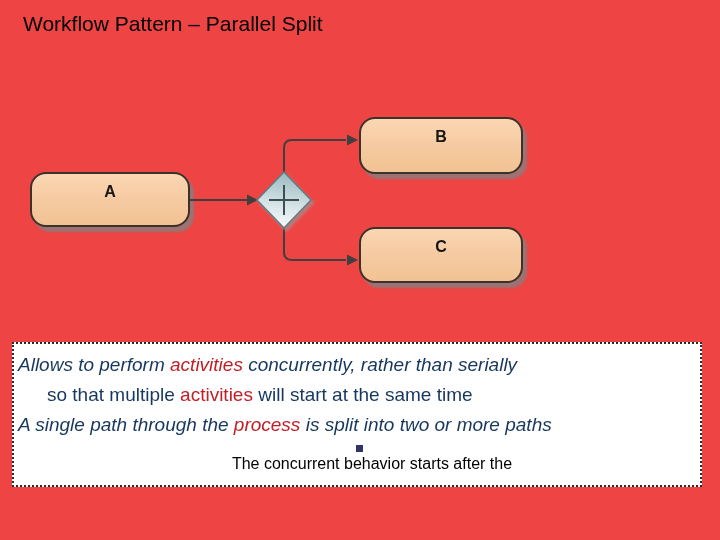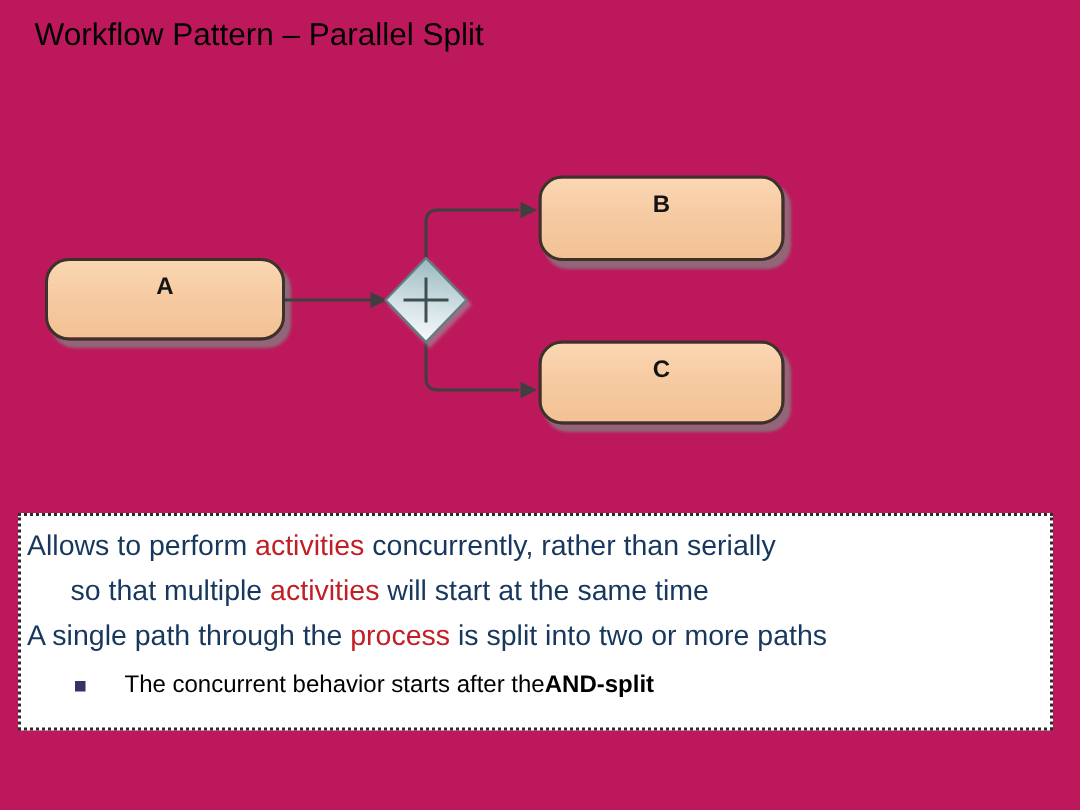--- a/index.html
+++ b/index.html
@@ -1,17 +1,17 @@
 <!DOCTYPE html>
 <html><head>
 <meta charset="utf-8">
 <style>
   html,body{margin:0;padding:0;background:#fff;}
   .slide{
-    position:relative;width:720px;height:540px;background:#be185d;overflow:hidden;
+    position:relative;width:720px;height:540px;background:#ef4444;overflow:hidden;
     font-family:"Liberation Sans", sans-serif;
   }
   .slide-title{
     position:absolute;left:23px;top:11px;font-size:21px;line-height:26px;
     color:#000;font-weight:400;white-space:nowrap;
   }
   
   .task{
     position:absolute;box-sizing:border-box;
     border:2px solid #3a332c;border-radius:16px;
@@ -28,30 +28,30 @@
   .connector-layer{position:absolute;left:0;top:0;width:720px;height:540px;pointer-events:none;}
   
   .notes-box{
     position:absolute;left:12px;top:342px;width:690px;height:145px;box-sizing:border-box;
     border:2px dotted #2b2b2b;background:#ffffff;
     padding:6px 6px 0 0;
   }
   .note-line{
     font-size:19px;line-height:30px;white-space:nowrap;
   }
-  .note-line.indent-0{padding-left:4px;}
+  .note-line.indent-0{padding-left:4px;font-style:italic;}
   .note-line.indent-1{padding-left:33px;}
   .seg-navy{color:#17375e;}
   .seg-red{color:#c21e25;}
   .seg-black{color:#000;}
   .seg-black-bold{color:#000;font-weight:700;}
   .bullet-line{
     display:flex;align-items:center;
     padding-left:36px;margin-top:5px;
-    font-size:16px;line-height:24px;white-space:nowrap;
+    font-size:16px;line-height:24px;white-space:nowrap;flex-direction:column;
   }
   .bullet-square{
     width:7px;height:7px;background:#333366;margin-right:26px;flex:0 0 auto;
   }
 </style>
 </head>
 <body>
 
 <div class="slide">
 
@@ -93,17 +93,16 @@
     <line x1="269" y1="200" x2="299" y2="200" stroke="#3e4f51" stroke-width="2"></line>
   </svg>
 
   <div class="notes-box">
       <div class="note-line indent-0"><span class="seg-navy">Allows to perform </span><span class="seg-red">activities</span><span class="seg-navy"> concurrently, rather than serially</span></div>
       <div class="note-line indent-1"><span class="seg-navy">so that multiple </span><span class="seg-red">activities</span><span class="seg-navy"> will start at the same time</span></div>
       <div class="note-line indent-0"><span class="seg-navy">A single path through the </span><span class="seg-red">process</span><span class="seg-navy"> is split into two or more paths</span></div>
       <div class="bullet-line">
         <span class="bullet-square"></span>
         <span class="seg-black">The concurrent behavior starts after the </span>
-        <span class="seg-black-bold">AND-split</span>
       </div>
     </div>
 
 </div>
 
 </body></html>

